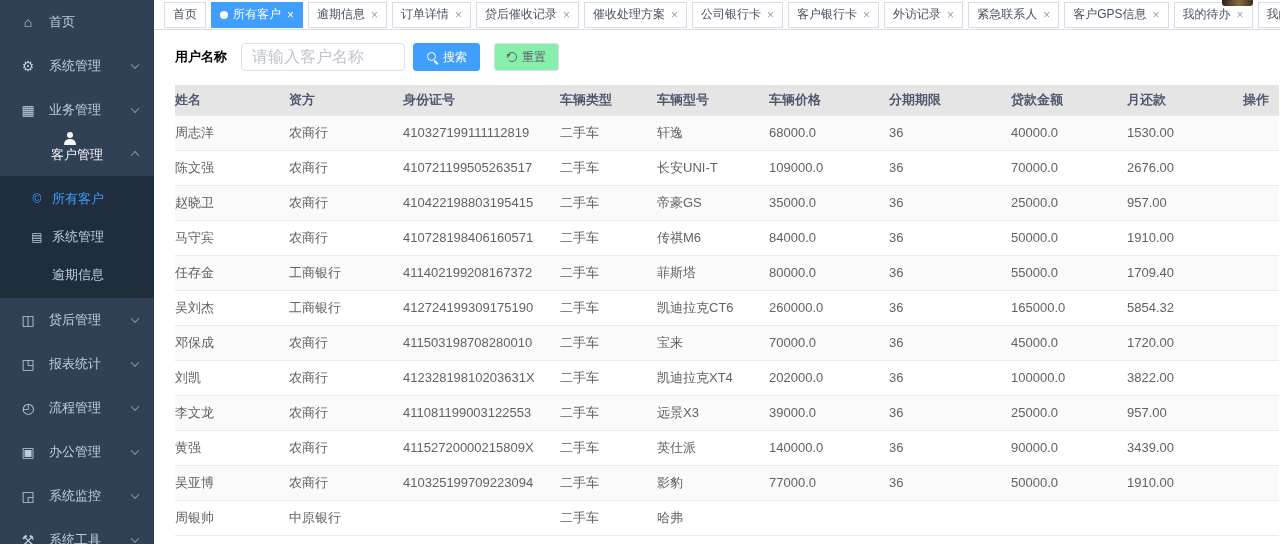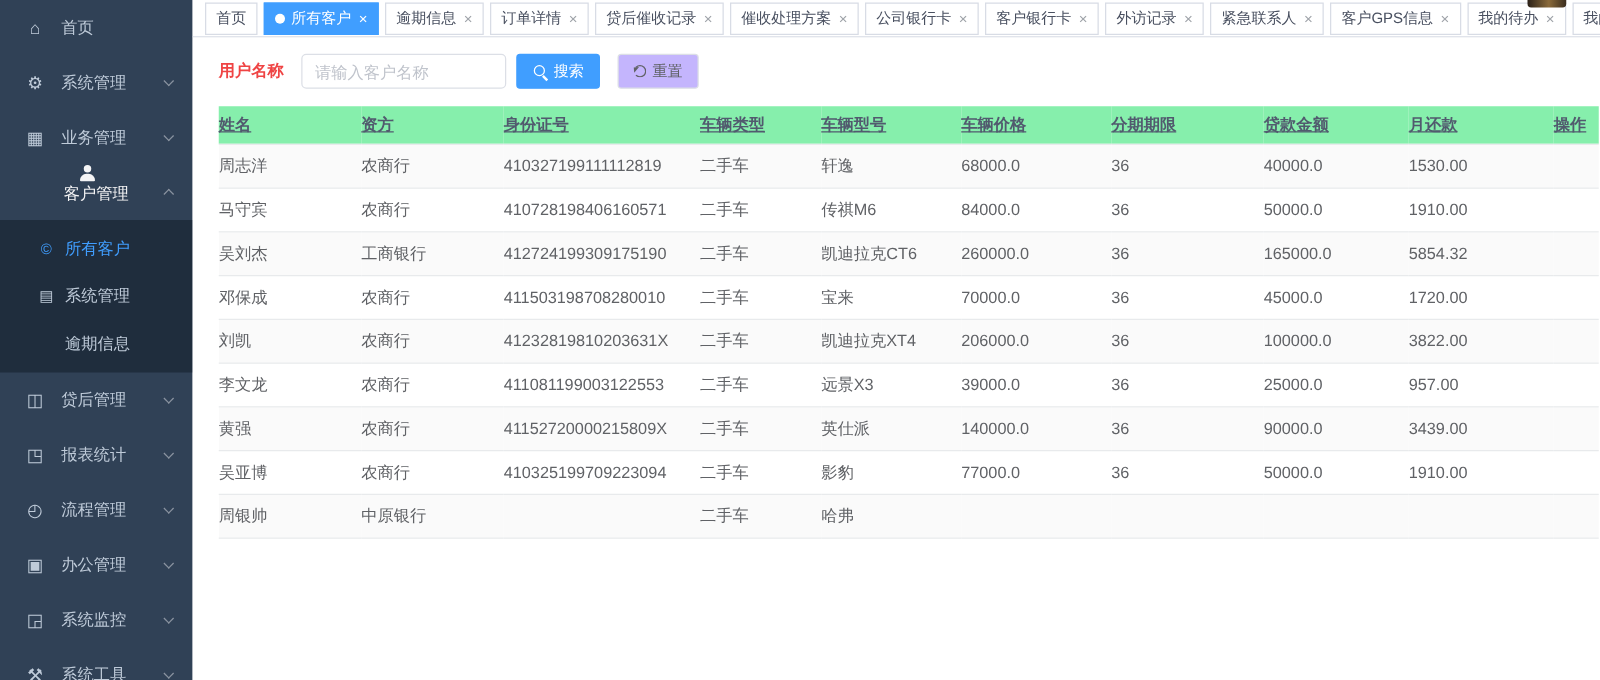--- a/index.html
+++ b/index.html
@@ -34,35 +34,35 @@
   .tab.active { background:#409eff; border-color:#409eff; color:#fff; }
   .tab-dot { width:8px; height:8px; border-radius:50%; background:#fff; margin-right:5px; }
   .tab-close { margin-left:6px; font-size:12px; line-height:1; color:#9ea2a8; cursor:pointer; }
   .tab.active .tab-close { color:#fff; }
 
   .avatar-sliver { position:absolute; top:0; right:27px; width:31px; height:6px; background:linear-gradient(90deg,#2b2118,#8a6a3b 55%,#3a2d1e); border-radius:0 0 3px 3px; z-index:5; cursor:pointer; }
 
   
   .content { flex:1; background:#fff; padding:13px 0 0 21px; overflow:hidden; }
   .search-row { display:flex; align-items:center; height:28px; margin-bottom:14px; }
-  .search-label { font-size:13px; font-weight:700; color:#ef4444; margin-right:14px; }
-  .search-input { width:164px; height:28px; border:1px solid #dcdfe6; border-radius:4px; padding:0 10px; font-size:13px; color:#606266; outline:none; font-family:inherit; }
+  .search-label { font-size:13px; font-weight:700; color:#000000; margin-right:14px; }
+  .search-input { width:164px; height:28px; border:1px solid #dcdfe6; border-radius:4px; padding:0 10px; font-size:16px; color:#606266; outline:none; font-family:inherit; }
   .search-input::placeholder { color:#c0c4cc; }
   .btn { display:inline-flex; align-items:center; height:28px; padding:0 12px; font-size:12px; border-radius:3px; cursor:pointer; border:1px solid transparent; font-family:Liberation Mono, monospace; }
   .btn-search { background:#409eff; border-color:#409eff; color:#fff; margin-left:8px; }
-  .btn-reset { background:#c4b5fd; border-color:#dcdfe6; color:#606266; margin-left:14px; }
+  .btn-reset { background:#86efac; border-color:#dcdfe6; color:#606266; margin-left:14px; }
   .ico-search { position:relative; width:12px; height:12px; display:inline-block; margin-right:5px; }
   .ico-search::before { content:""; position:absolute; left:1px; top:1px; width:7px; height:7px; border:1.3px solid #fff; border-radius:50%; }
   .ico-search::after { content:""; position:absolute; left:9px; top:9px; width:5px; height:1.6px; background:#fff; transform:rotate(45deg); transform-origin:0 0; }
   .ico-reset { position:relative; width:10px; height:10px; display:inline-block; margin-right:5px; border:1.4px solid #606266; border-radius:50%; border-left-color:transparent; }
   .ico-reset::after { content:""; position:absolute; left:-4px; top:-2px; border:3px solid transparent; border-right-color:#606266; transform:rotate(40deg); }
 
   
   table { border-collapse:collapse; table-layout:fixed; width:1104px; }
-  thead th { height:30px; background:#86efac; color:#515a6e; font-size:13px; font-weight:600; text-align:left; padding:0 4px 0 0; border-bottom:1px solid #e8eaec;text-decoration:underline; }
+  thead th { height:30px; background:#e5e5e5; color:#515a6e; font-size:13px; font-weight:600; text-align:left; padding:0 4px 0 0; border-bottom:1px solid #e8eaec; }
   tbody td { height:35px; color:#606266; font-size:13px; text-align:left; padding:0 4px 0 0; border-bottom:1px solid #e8eaec; white-space:nowrap; overflow:hidden; }
   tbody tr:nth-child(odd) { background:#fafafa; }
   .link { color:#409eff; cursor:pointer;margin-left:45px; }
 </style>
 </head>
 <body>
 
 <div class="app">
   <aside class="sidebar" id="sidebar">
       <div class="menu-item">
@@ -233,29 +233,65 @@
               <td>410327199111112819</td>
               <td>二手车</td>
               <td>轩逸</td>
               <td>68000.0</td>
               <td>36</td>
               <td>40000.0</td>
               <td>1530.00</td>
               <td><span class="link">详情</span></td>
             </tr>
             <tr>
+              <td>陈文强</td>
+              <td>农商行</td>
+              <td>410721199505263517</td>
+              <td>二手车</td>
+              <td>长安UNI-T</td>
+              <td>109000.0</td>
+              <td>36</td>
+              <td>70000.0</td>
+              <td>2676.00</td>
+              <td><span class="link">详情</span></td>
+            </tr>
+            <tr>
+              <td>赵晓卫</td>
+              <td>农商行</td>
+              <td>410422198803195415</td>
+              <td>二手车</td>
+              <td>帝豪GS</td>
+              <td>35000.0</td>
+              <td>36</td>
+              <td>25000.0</td>
+              <td>957.00</td>
+              <td><span class="link">详情</span></td>
+            </tr>
+            <tr>
               <td>马守宾</td>
               <td>农商行</td>
               <td>410728198406160571</td>
               <td>二手车</td>
               <td>传祺M6</td>
               <td>84000.0</td>
               <td>36</td>
               <td>50000.0</td>
               <td>1910.00</td>
+              <td><span class="link">详情</span></td>
+            </tr>
+            <tr>
+              <td>任存金</td>
+              <td>工商银行</td>
+              <td>411402199208167372</td>
+              <td>二手车</td>
+              <td>菲斯塔</td>
+              <td>80000.0</td>
+              <td>36</td>
+              <td>55000.0</td>
+              <td>1709.40</td>
               <td><span class="link">详情</span></td>
             </tr>
             <tr>
               <td>吴刘杰</td>
               <td>工商银行</td>
               <td>412724199309175190</td>
               <td>二手车</td>
               <td>凯迪拉克CT6</td>
               <td>260000.0</td>
               <td>36</td>
@@ -274,21 +310,21 @@
               <td>45000.0</td>
               <td>1720.00</td>
               <td><span class="link">详情</span></td>
             </tr>
             <tr>
               <td>刘凯</td>
               <td>农商行</td>
               <td>41232819810203631X</td>
               <td>二手车</td>
               <td>凯迪拉克XT4</td>
-              <td>206000.0</td>
+              <td>202000.0</td>
               <td>36</td>
               <td>100000.0</td>
               <td>3822.00</td>
               <td><span class="link">详情</span></td>
             </tr>
             <tr>
               <td>李文龙</td>
               <td>农商行</td>
               <td>411081199003122553</td>
               <td>二手车</td>

